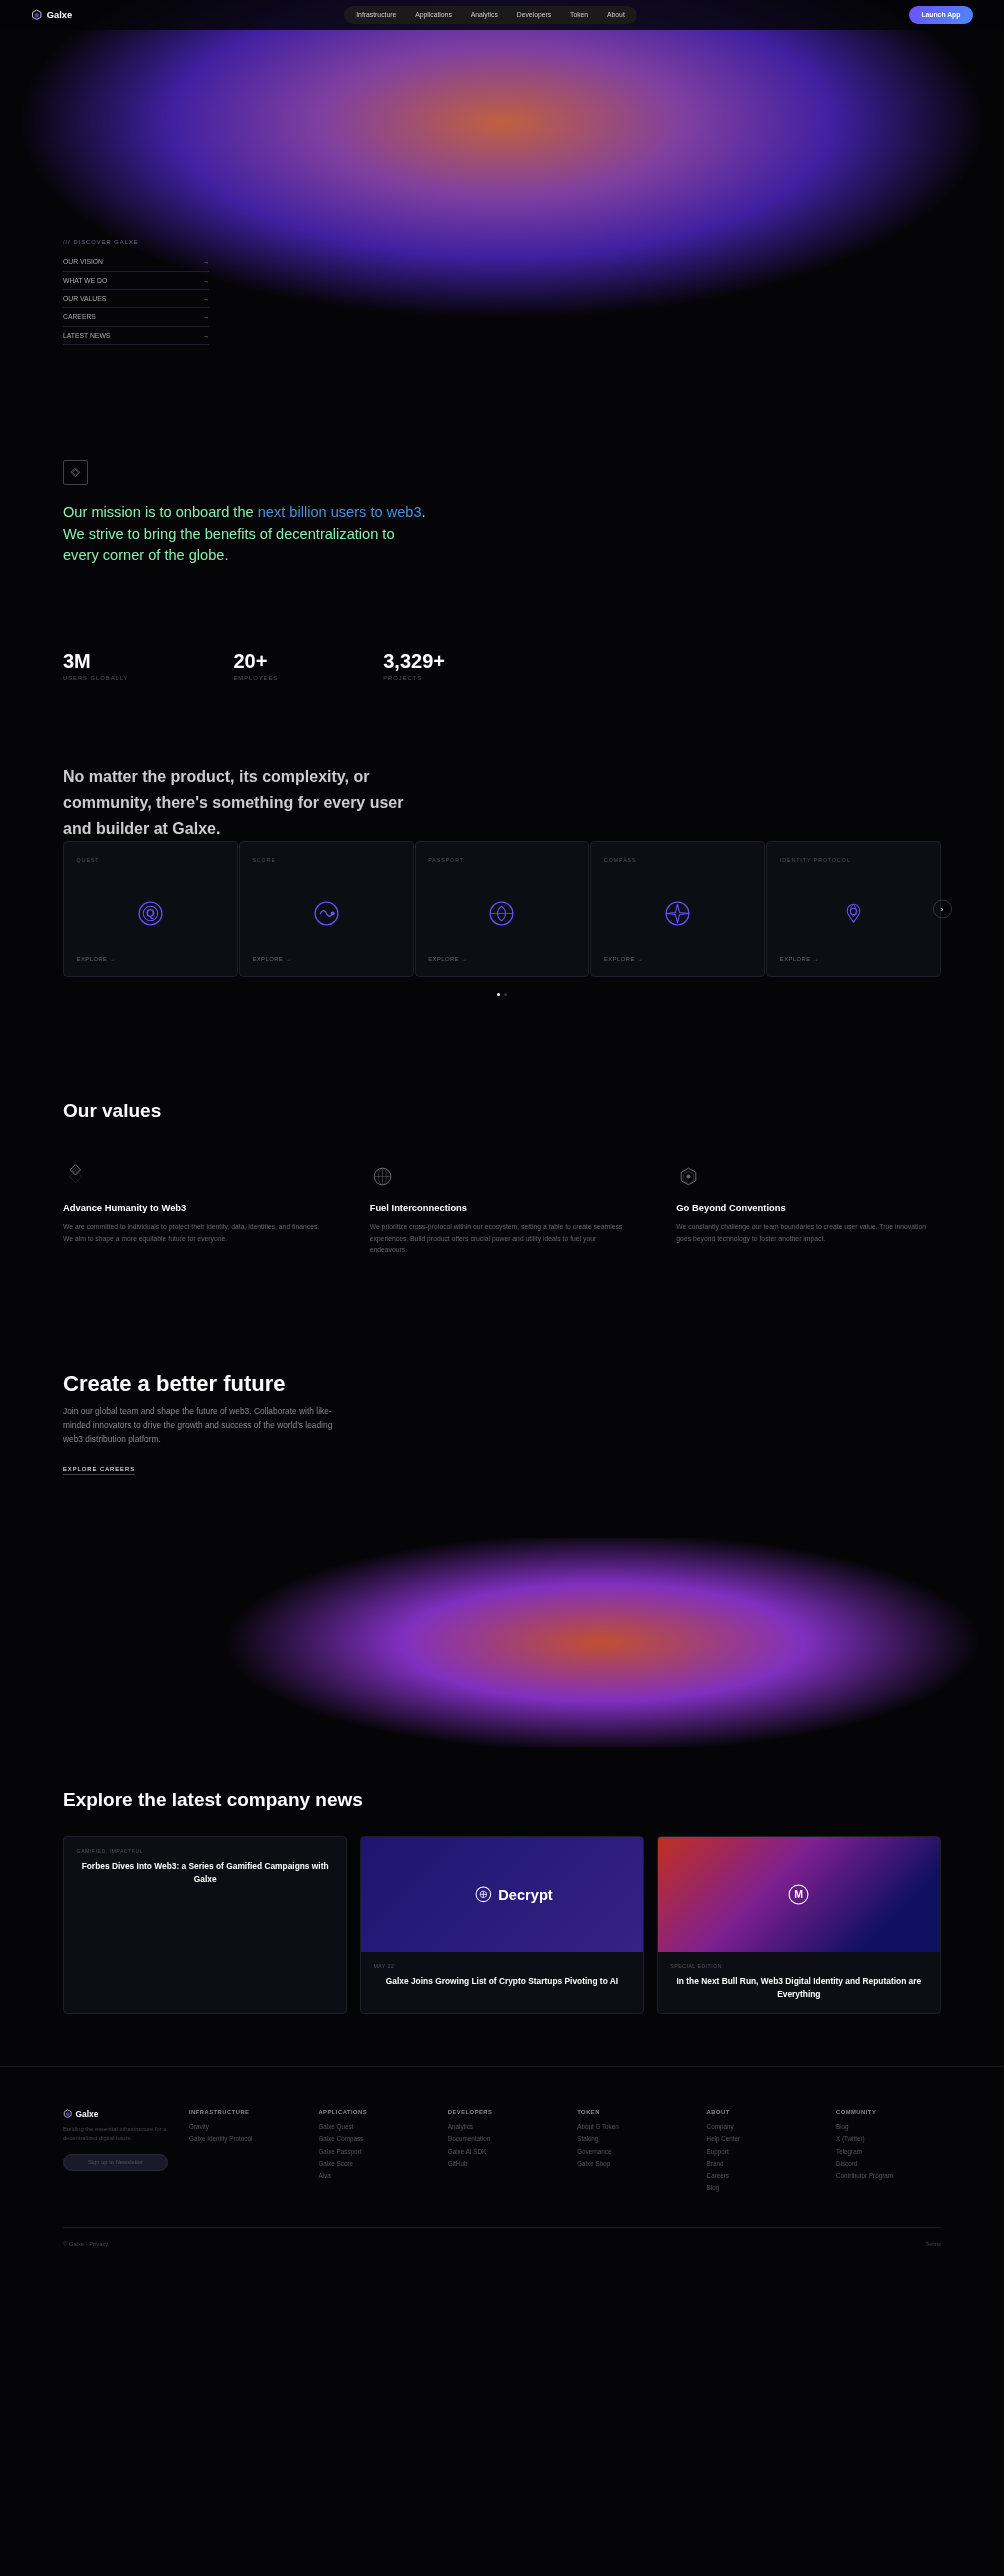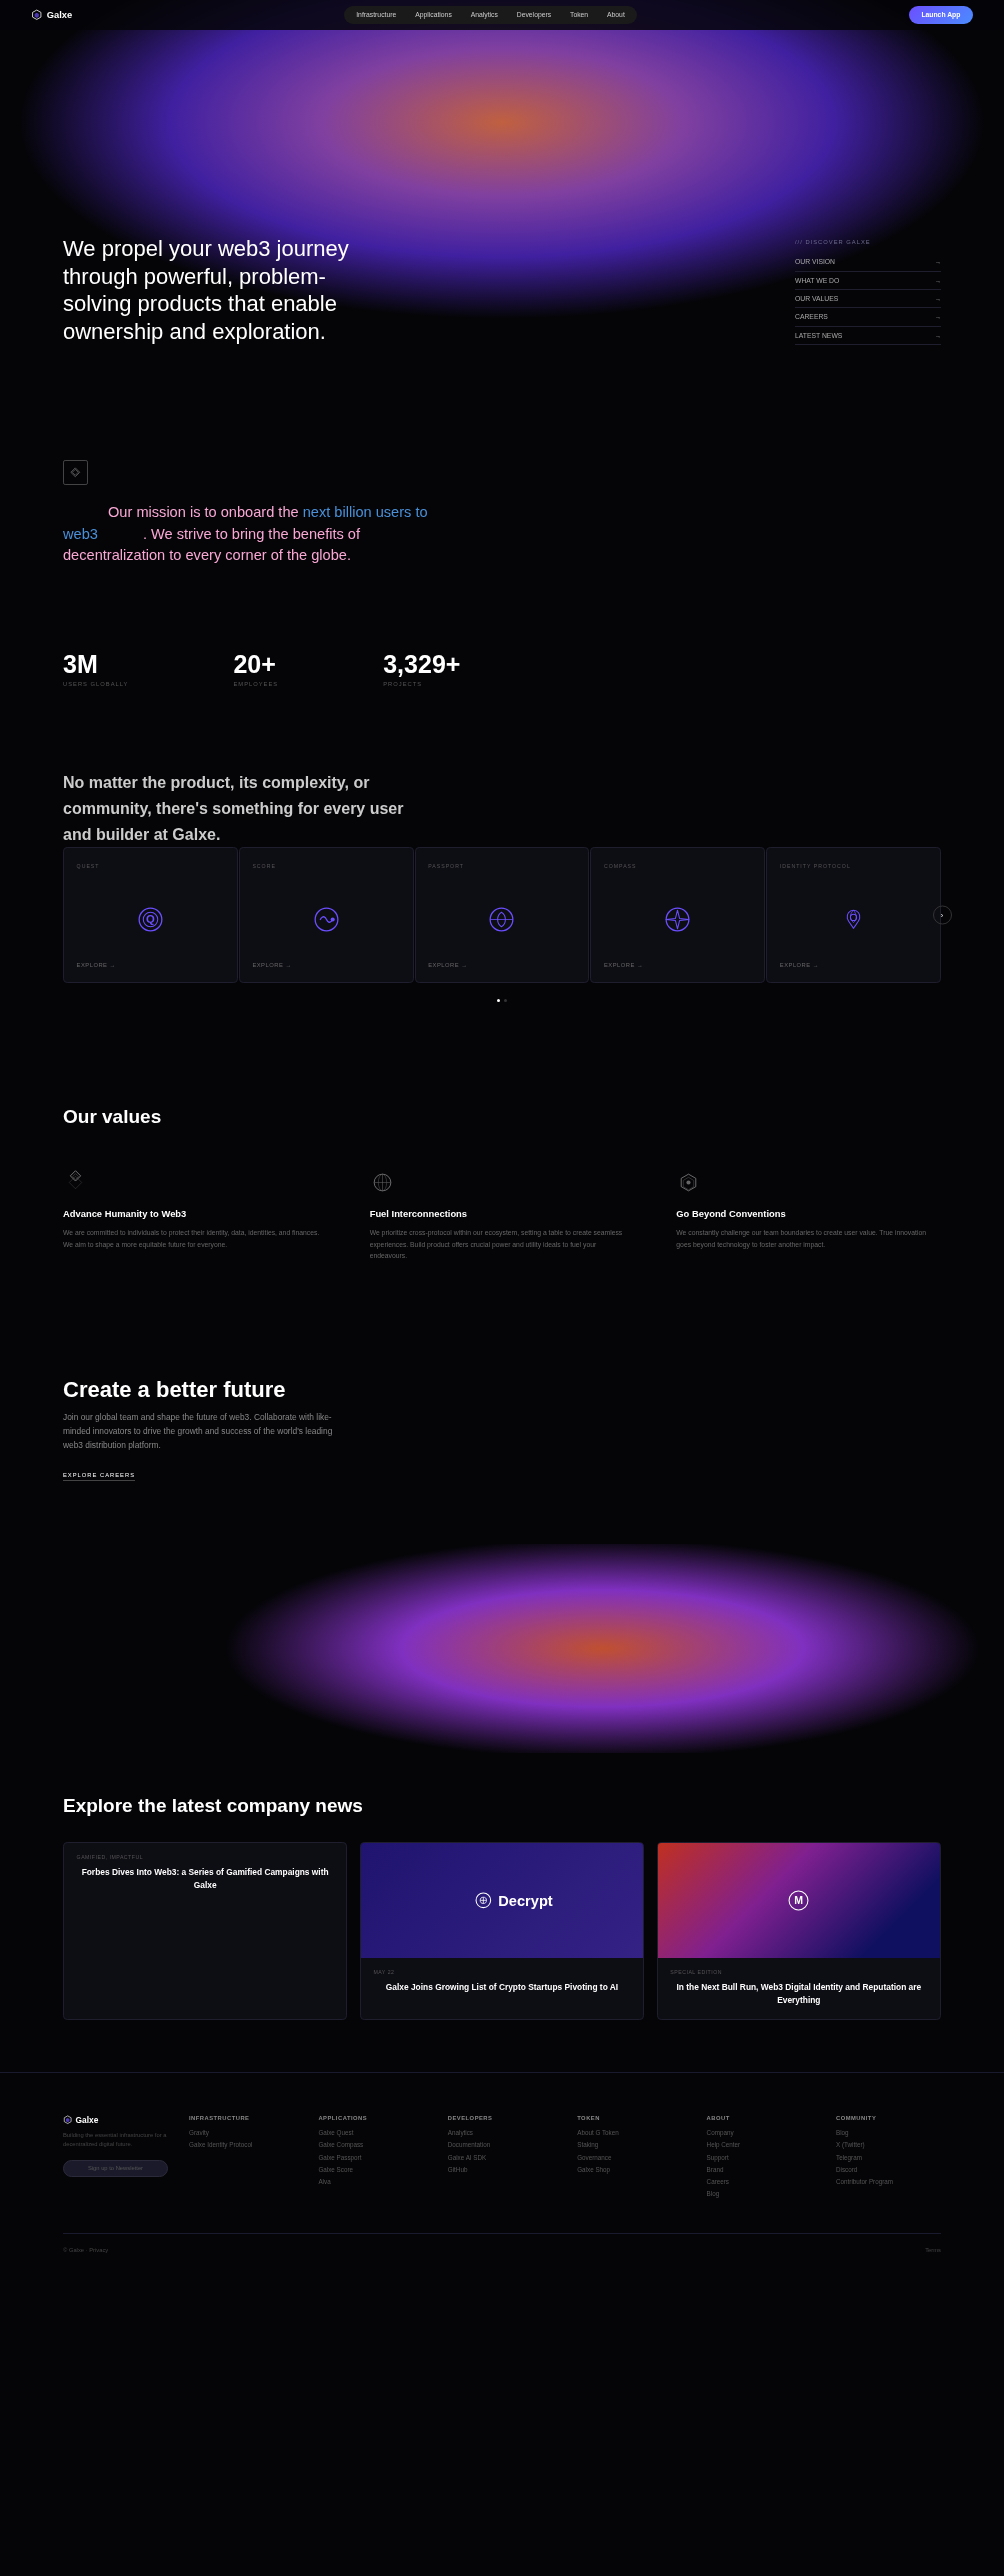--- a/index.html
+++ b/index.html
@@ -123,35 +123,34 @@
       align-items: center;
       justify-content: center;
       margin-bottom: 16.7px;
     }
     .mission-text {
       font-size: 14.6px;
       line-height: 1.5;
       max-width: 366px;
     }
     .mission-highlight {
-      color: #f9a8d4;
-      margin-left: 45px;
+      color: #86efac;
     }
     .mission-highlight2 {
       color: #4a90d9;
     }
 
     
     .stats-section {
       padding: 31px 63px 52px;
       display: flex;
       gap: 105px;
     }
     .stat-number {
-      font-size: 25px;
+      font-size: 20px;
       font-weight: 700;
       color: #fff;
     }
     .stat-label {
       font-size: 5.8px;
       color: #555;
       letter-spacing: 1px;
       text-transform: uppercase;
       margin-top: 2.1px;
     }
@@ -464,21 +463,20 @@
     <div class="nav-link">Token</div>
     <div class="nav-link">About</div>
   </div>
 
   <button class="nav-launch">Launch App</button>
 </nav>
 
 <section class="hero">
   <div class="hero-bg"></div>
   <div class="hero-content">
-    <h1 class="hero-tagline">We propel your web3 journey through powerful, problem-solving products that enable ownership and exploration.</h1>
     <div class="hero-nav-panel">
       <div class="hero-nav-label">/// DISCOVER GALXE</div>
       <div class="hero-nav-item">
         <span>OUR VISION</span>
         <span class="arrow-right">→</span>
       </div>
       <div class="hero-nav-item">
         <span>WHAT WE DO</span>
         <span class="arrow-right">→</span>
       </div>

